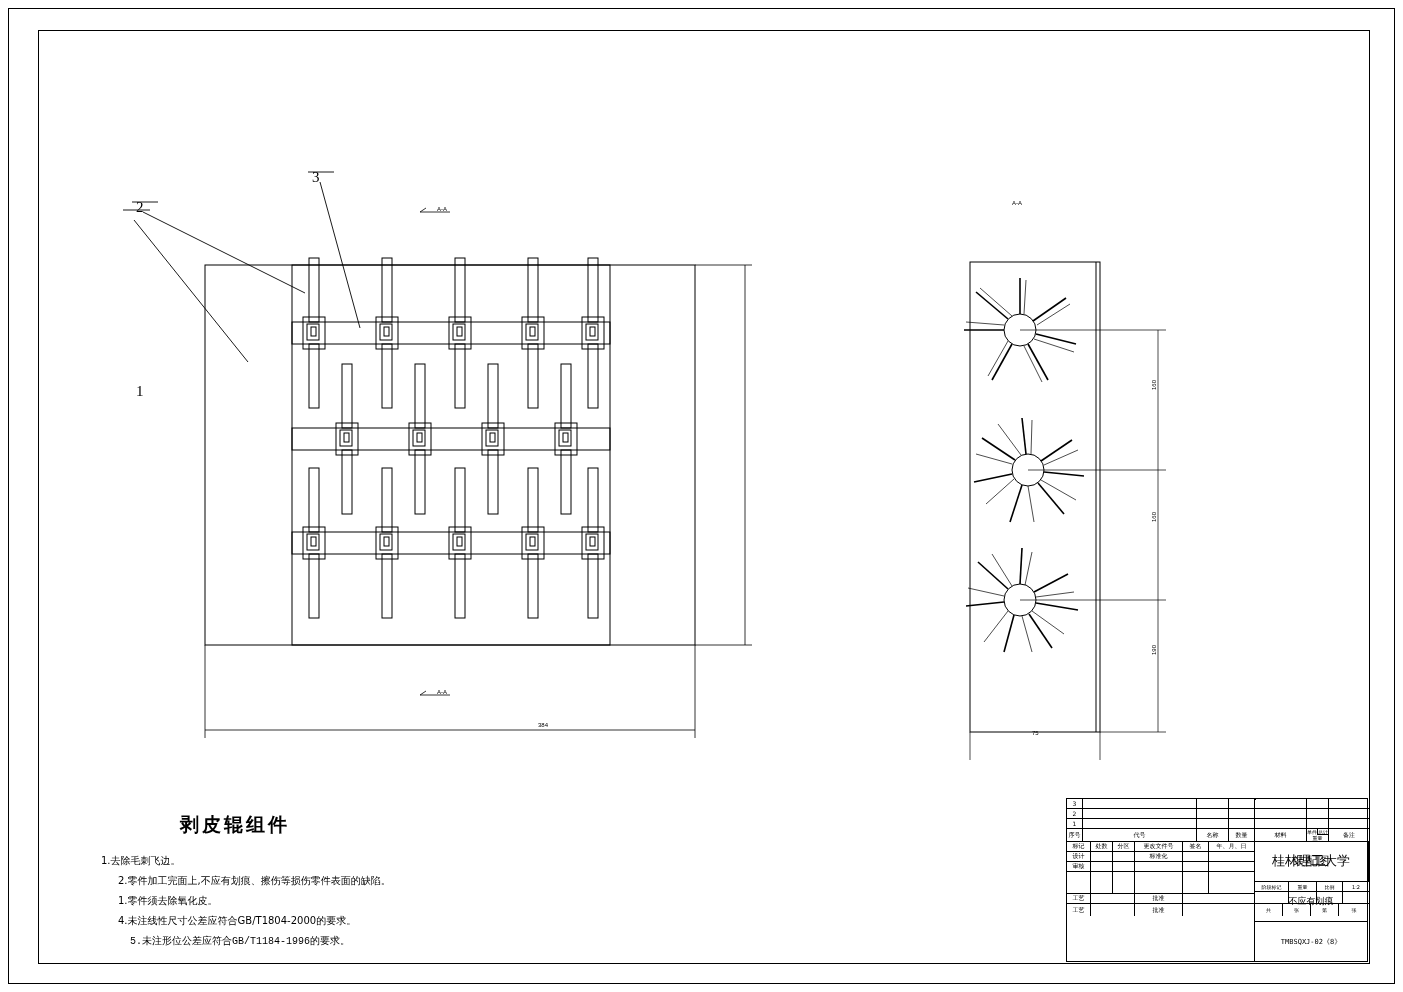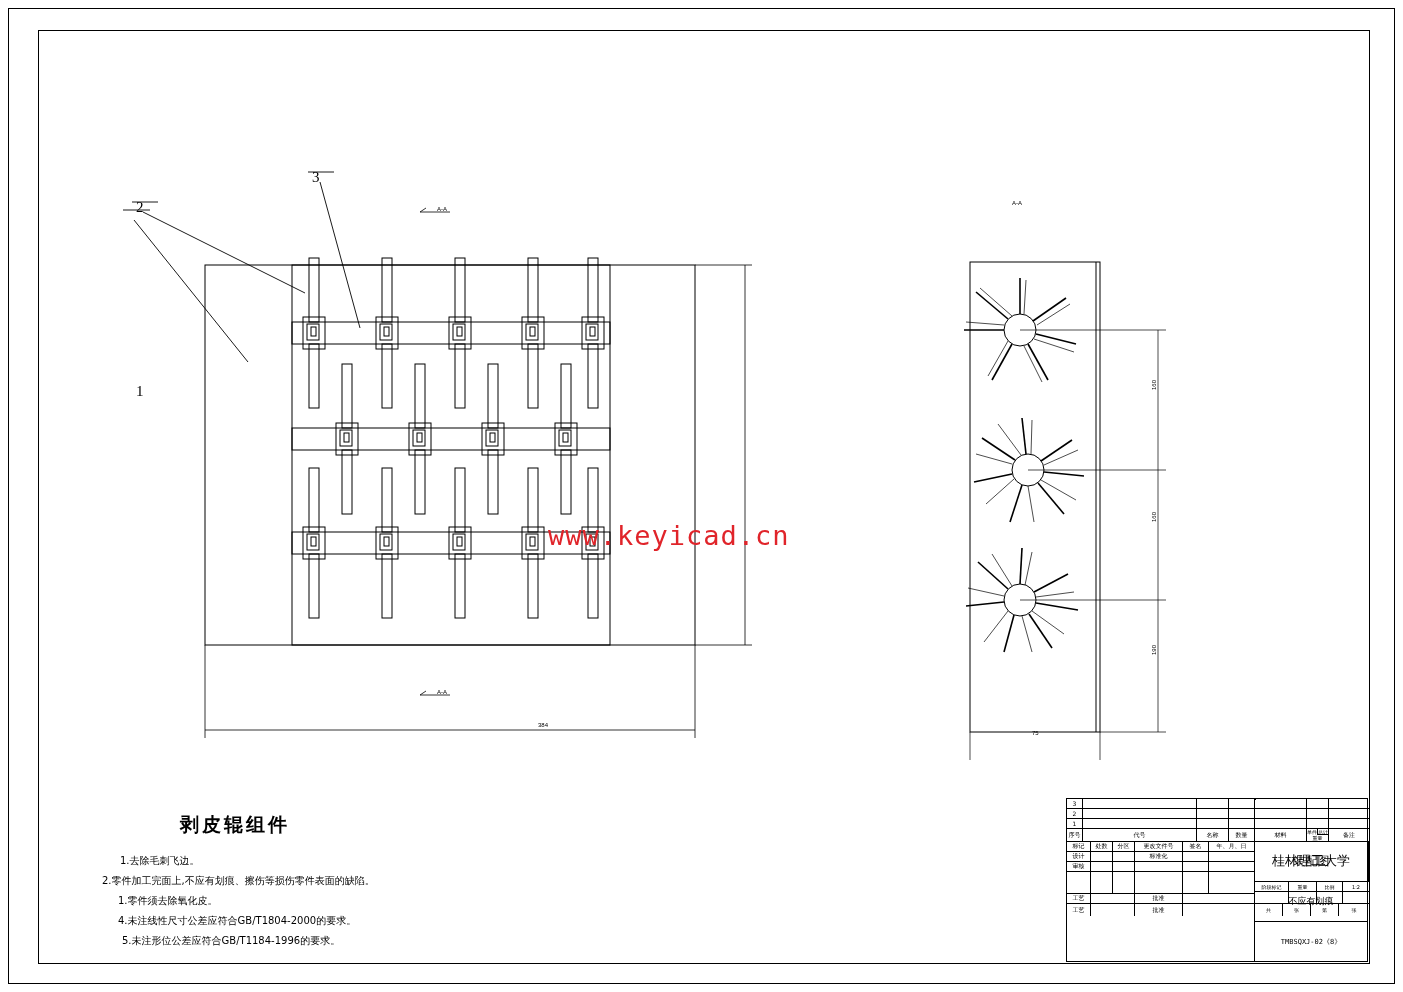--- a/index.html
+++ b/index.html
@@ -265,28 +265,27 @@
       <line x1="40" y1="588" x2="170" y2="588"></line>
     </g>
   </svg>
 
   <div class="tiny" style="left:1012px;top:200px;">A-A</div>
   <div class="tiny" style="left:1151px;top:390px;transform:rotate(-90deg);transform-origin:left top;">160</div>
   <div class="tiny" style="left:1151px;top:522px;transform:rotate(-90deg);transform-origin:left top;">160</div>
   <div class="tiny" style="left:1151px;top:655px;transform:rotate(-90deg);transform-origin:left top;">190</div>
   <div class="tiny" style="left:1032px;top:730px;">75</div>
 
-  <div class="wm2">www.keyicad.cn</div>
 
   <div class="tr-title">剥皮辊组件</div>
-  <div class="tr-item" style="left:120px;top:854px;">1.去除毛刺飞边。</div>
-  <div class="tr-item" style="left:102px;top:874px;">2.零件加工完面上,不应有划痕、擦伤等损伤零件表面的缺陷。</div>
+  <div class="tr-item" style="left:101px;top:854px;">1.去除毛刺飞边。</div>
+  <div class="tr-item" style="left:118px;top:874px;">2.零件加工完面上,不应有划痕、擦伤等损伤零件表面的缺陷。</div>
   <div class="tr-item" style="left:118px;top:894px;">1.零件须去除氧化皮。</div>
   <div class="tr-item" style="left:118px;top:914px;">4.未注线性尺寸公差应符合GB/T1804-2000的要求。</div>
-  <div class="tr-item" style="left:122px;top:934px;">5.未注形位公差应符合GB/T1184-1996的要求。</div>
+  <div class="tr-item" style="left:130px;top:934px;font-family:Liberation Mono, monospace;">5.未注形位公差应符合GB/T1184-1996的要求。</div>
 
   <div id="titleblock">
 
     <div class="c br bb" style="left:0;top:0;width:16px;height:10px;">3</div>
     <div class="c br bb" style="left:0;top:10px;width:16px;height:10px;">2</div>
     <div class="c br bb" style="left:0;top:20px;width:16px;height:10px;">1</div>
 
     <div class="c bb br" style="left:16px;top:0;width:114px;height:10px;"></div>
     <div class="c bb br" style="left:16px;top:10px;width:114px;height:10px;"></div>
     <div class="c bb br" style="left:16px;top:20px;width:114px;height:10px;"></div>

